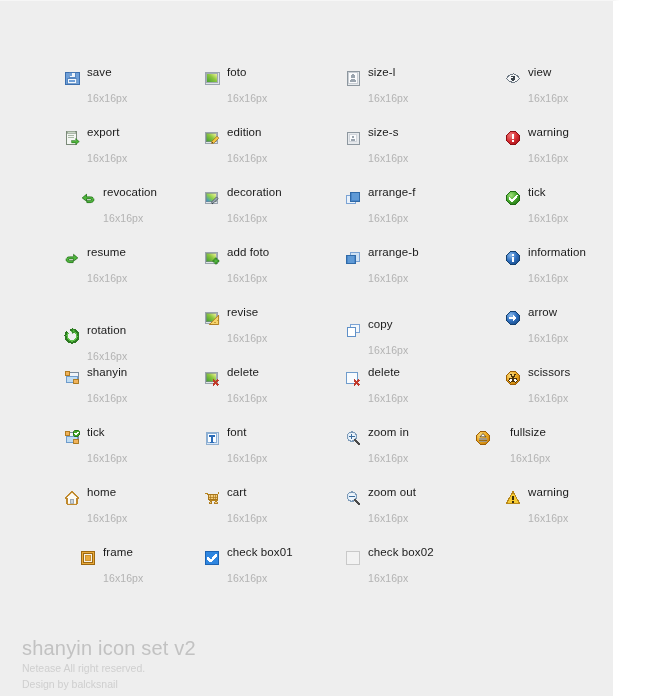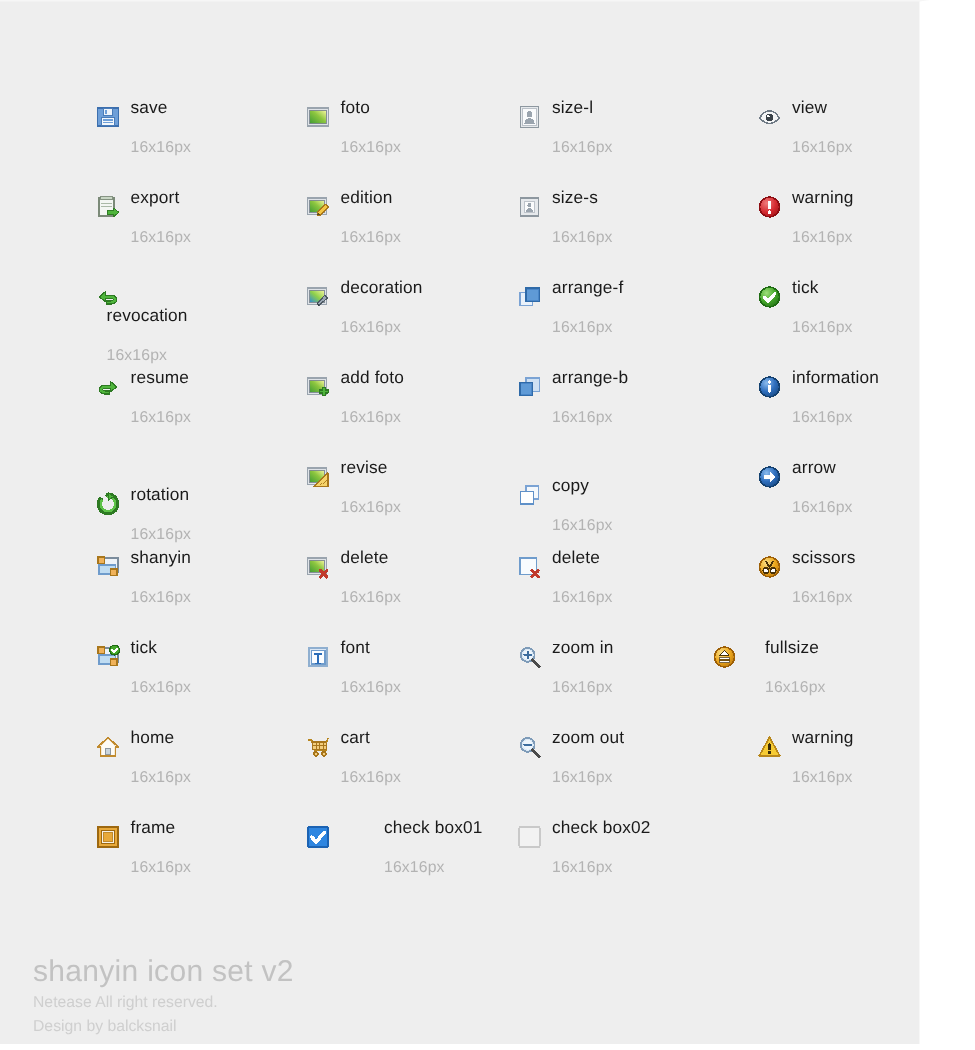--- a/index.html
+++ b/index.html
@@ -214,21 +214,21 @@
     <rect x="7" y="3.9" width="2" height="5.3" rx=".9" fill="#ffffff"></rect>
     <circle cx="8" cy="11.4" r="1.2" fill="#ffffff"></circle>
             </svg>
           </span>
         </div>
         <div class="labels">
           <span class="lbl-name">warning</span>
           <span class="lbl-size">16x16px</span>
         </div>
       </div>
-      <div class="cell" style="left: 64px; top: 186px; flex-direction: column;">
+      <div class="cell" style="left: 80px; top: 186px;">
         <div class="icon-box">
           <span class="ic">
             <svg width="16" height="16" viewBox="0 0 16 16" shape-rendering="crispEdges">
     <path d="M9.2 12.6H5.4c-2 0-3.3-1.3-3.3-2.9 0-1.7 1.4-2.9 3.5-2.9h3.9V4.3L13.9 7.9 9.5 11.2V8.8H5.8c-.8 0-1.3.3-1.3.9 0 .5.5.9 1.3.9h3.4z" fill="#4fb53c" stroke="#2d7a22" stroke-width=".85" stroke-linejoin="round" transform="translate(16,0) scale(-1,1)"></path>
             </svg>
           </span>
         </div>
         <div class="labels">
           <span class="lbl-name">revocation</span>
           <span class="lbl-size">16x16px</span>
@@ -647,36 +647,36 @@
     <rect x="7.1" y="5.6" width="1.8" height="4.6" rx=".8" fill="#3a2c08"></rect>
     <circle cx="8" cy="11.7" r="1" fill="#3a2c08"></circle>
             </svg>
           </span>
         </div>
         <div class="labels">
           <span class="lbl-name">warning</span>
           <span class="lbl-size">16x16px</span>
         </div>
       </div>
-      <div class="cell" style="left: 64px; top: 546px;">
+      <div class="cell" style="left: 80px; top: 546px;">
         <div class="icon-box">
           <span class="ic">
             <svg width="16" height="16" viewBox="0 0 16 16" shape-rendering="crispEdges">
     <rect x="1.5" y="1.5" width="13" height="13" fill="#e8a93a" stroke="#9d6810" stroke-width="1.2"></rect>
     <rect x="3.6" y="3.6" width="8.8" height="8.8" fill="#f6f0e4" stroke="#9d6810" stroke-width="1"></rect>
     <rect x="5.1" y="5.1" width="5.8" height="5.8" fill="#e8a93a" stroke="#c08a2e" stroke-width=".7"></rect>
             </svg>
           </span>
         </div>
         <div class="labels">
           <span class="lbl-name">frame</span>
           <span class="lbl-size">16x16px</span>
         </div>
       </div>
-      <div class="cell" style="left: 204px; top: 546px; gap: 29px;">
+      <div class="cell" style="left: 204px; top: 546px;">
         <div class="icon-box">
           <span class="ic">
             <svg width="16" height="16" viewBox="0 0 16 16" shape-rendering="crispEdges">
     <rect x="1.2" y="1.2" width="13.6" height="13.6" rx="1.4" fill="#2f86e0" stroke="#1c63b3" stroke-width="1"></rect>
     <path d="M3.8 8.1l3 3.1 5.5-6.2" fill="none" stroke="#ffffff" stroke-width="2.4" stroke-linecap="round" stroke-linejoin="round"></path>
             </svg>
           </span>
         </div>
         <div class="labels">
           <span class="lbl-name">check box01</span>

